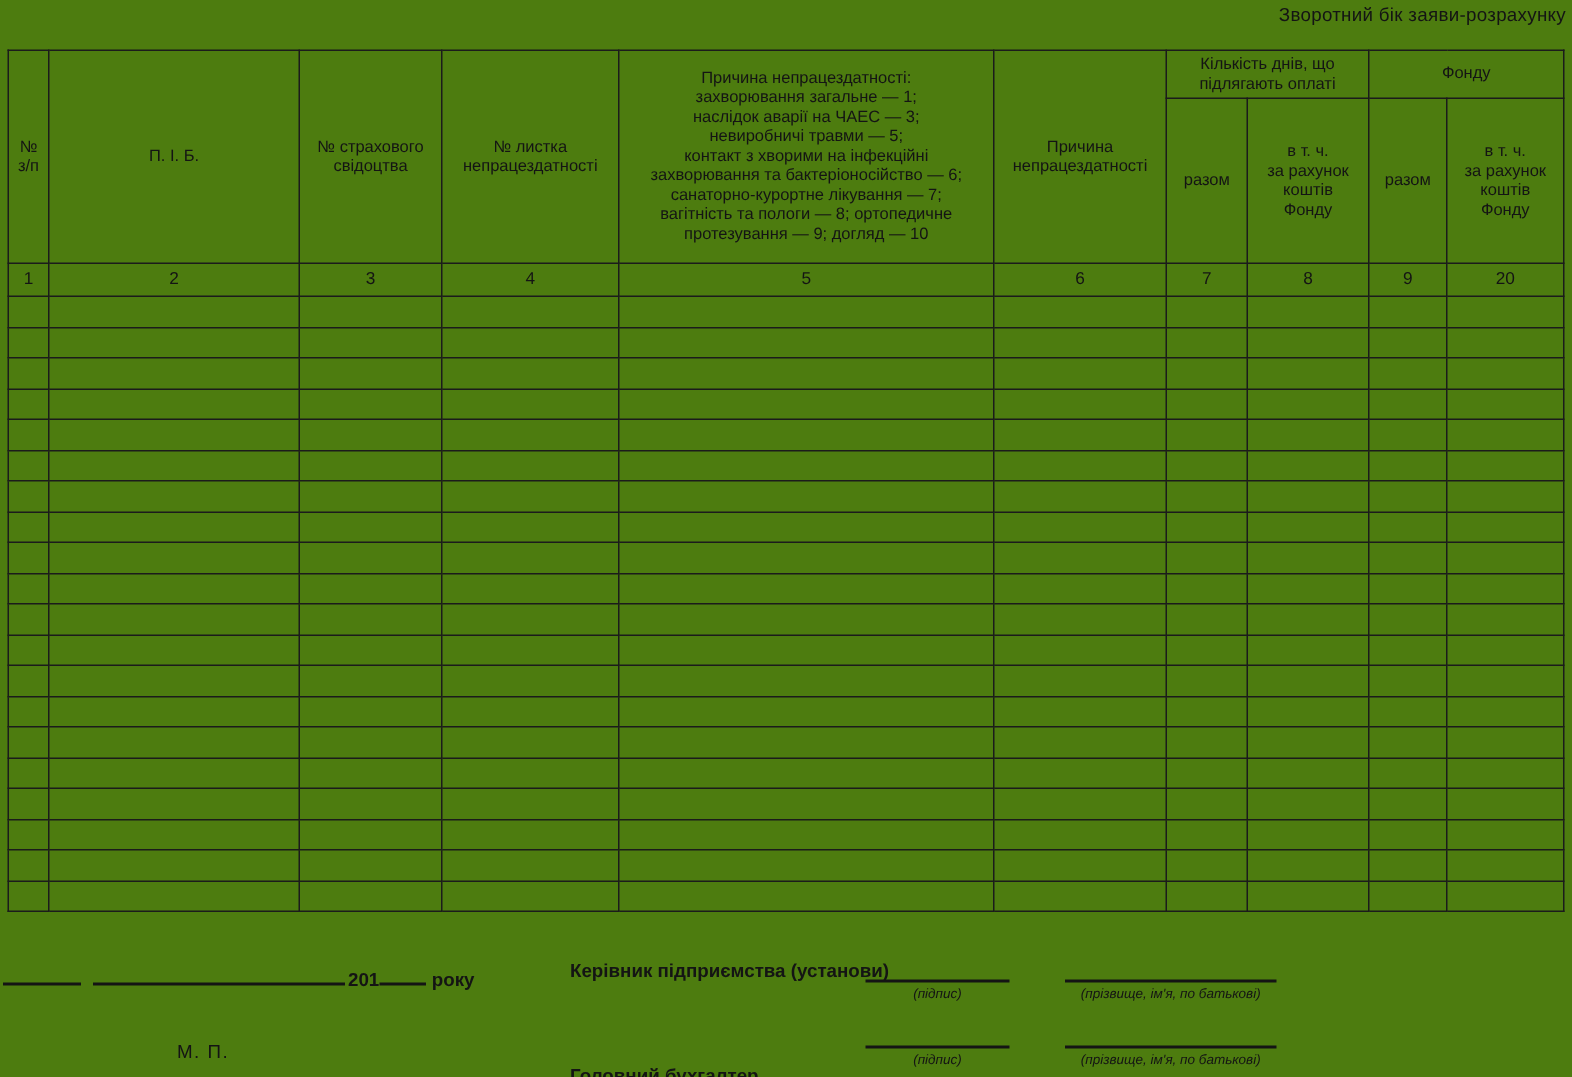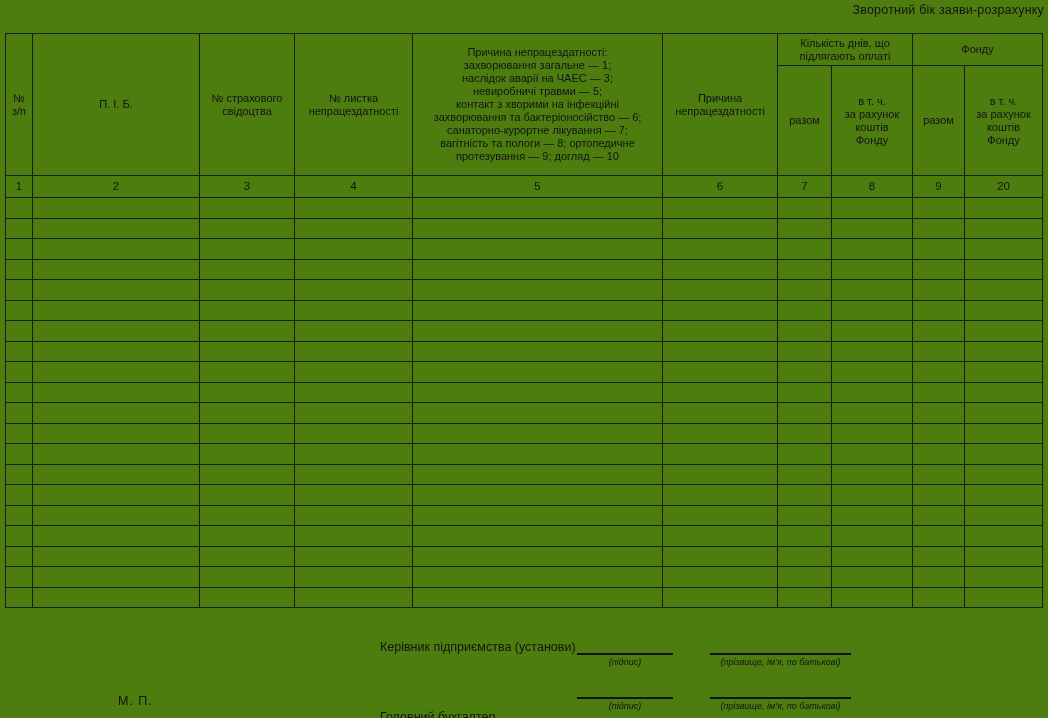--- a/index.html
+++ b/index.html
@@ -44,21 +44,21 @@
   }
   .blank { display: inline-block; border-bottom: 2px solid #141414; height: 13px; vertical-align: baseline; }
   .blank.short { width: 52px; margin-right: 8px; }
   .blank.long  { width: 168px; margin-right: 2px; }
   .blank.tiny  { width: 31px; margin-right: 4px; }
 
   .stamp-label {
     position: absolute; left: 118px; top: 694px;
     font-size: 12.5px; font-weight: normal; letter-spacing: 1px;
   }
-  .role-label { position: absolute; font-size: 12.5px; font-weight: normal; white-space: nowrap; }
+  .role-label { position: absolute; font-size: 12.5px; font-weight: bold; white-space: nowrap; }
   .role-director  { left: 380px; top: 640px; }
   .role-accountant{ left: 380px; top: 710px; }
 
   .sig-group { position: absolute; }
   .sig-line { height: 12px; border-bottom: 2px solid #141414; }
   .sig-caption {
     padding-top: 2px; text-align: center;
     font-size: 9px; font-style: italic; white-space: nowrap;
   }
   .sig-director-sign   { left: 577px; top: 643px; width: 96px; }
@@ -372,20 +372,23 @@
           <td></td>
           <td></td>
           <td></td>
           <td></td>
           <td></td>
           <td></td>
         </tr>
       </tbody>
   </table>
 
+  <div class="date-line">
+    <span class="blank short"></span><span class="blank long"></span><span>201</span><span class="blank tiny"></span><span>року</span>
+  </div>
 
   <div class="stamp-label">М. П.</div>
 
   <div class="role-label role-director">Керівник підприємства (установи)</div>
   <div class="role-label role-accountant">Головний бухгалтер</div>
 
   <div class="sig-group sig-director-sign">
     <div class="sig-line"></div>
     <div class="sig-caption">(підпис)</div>
   </div>

